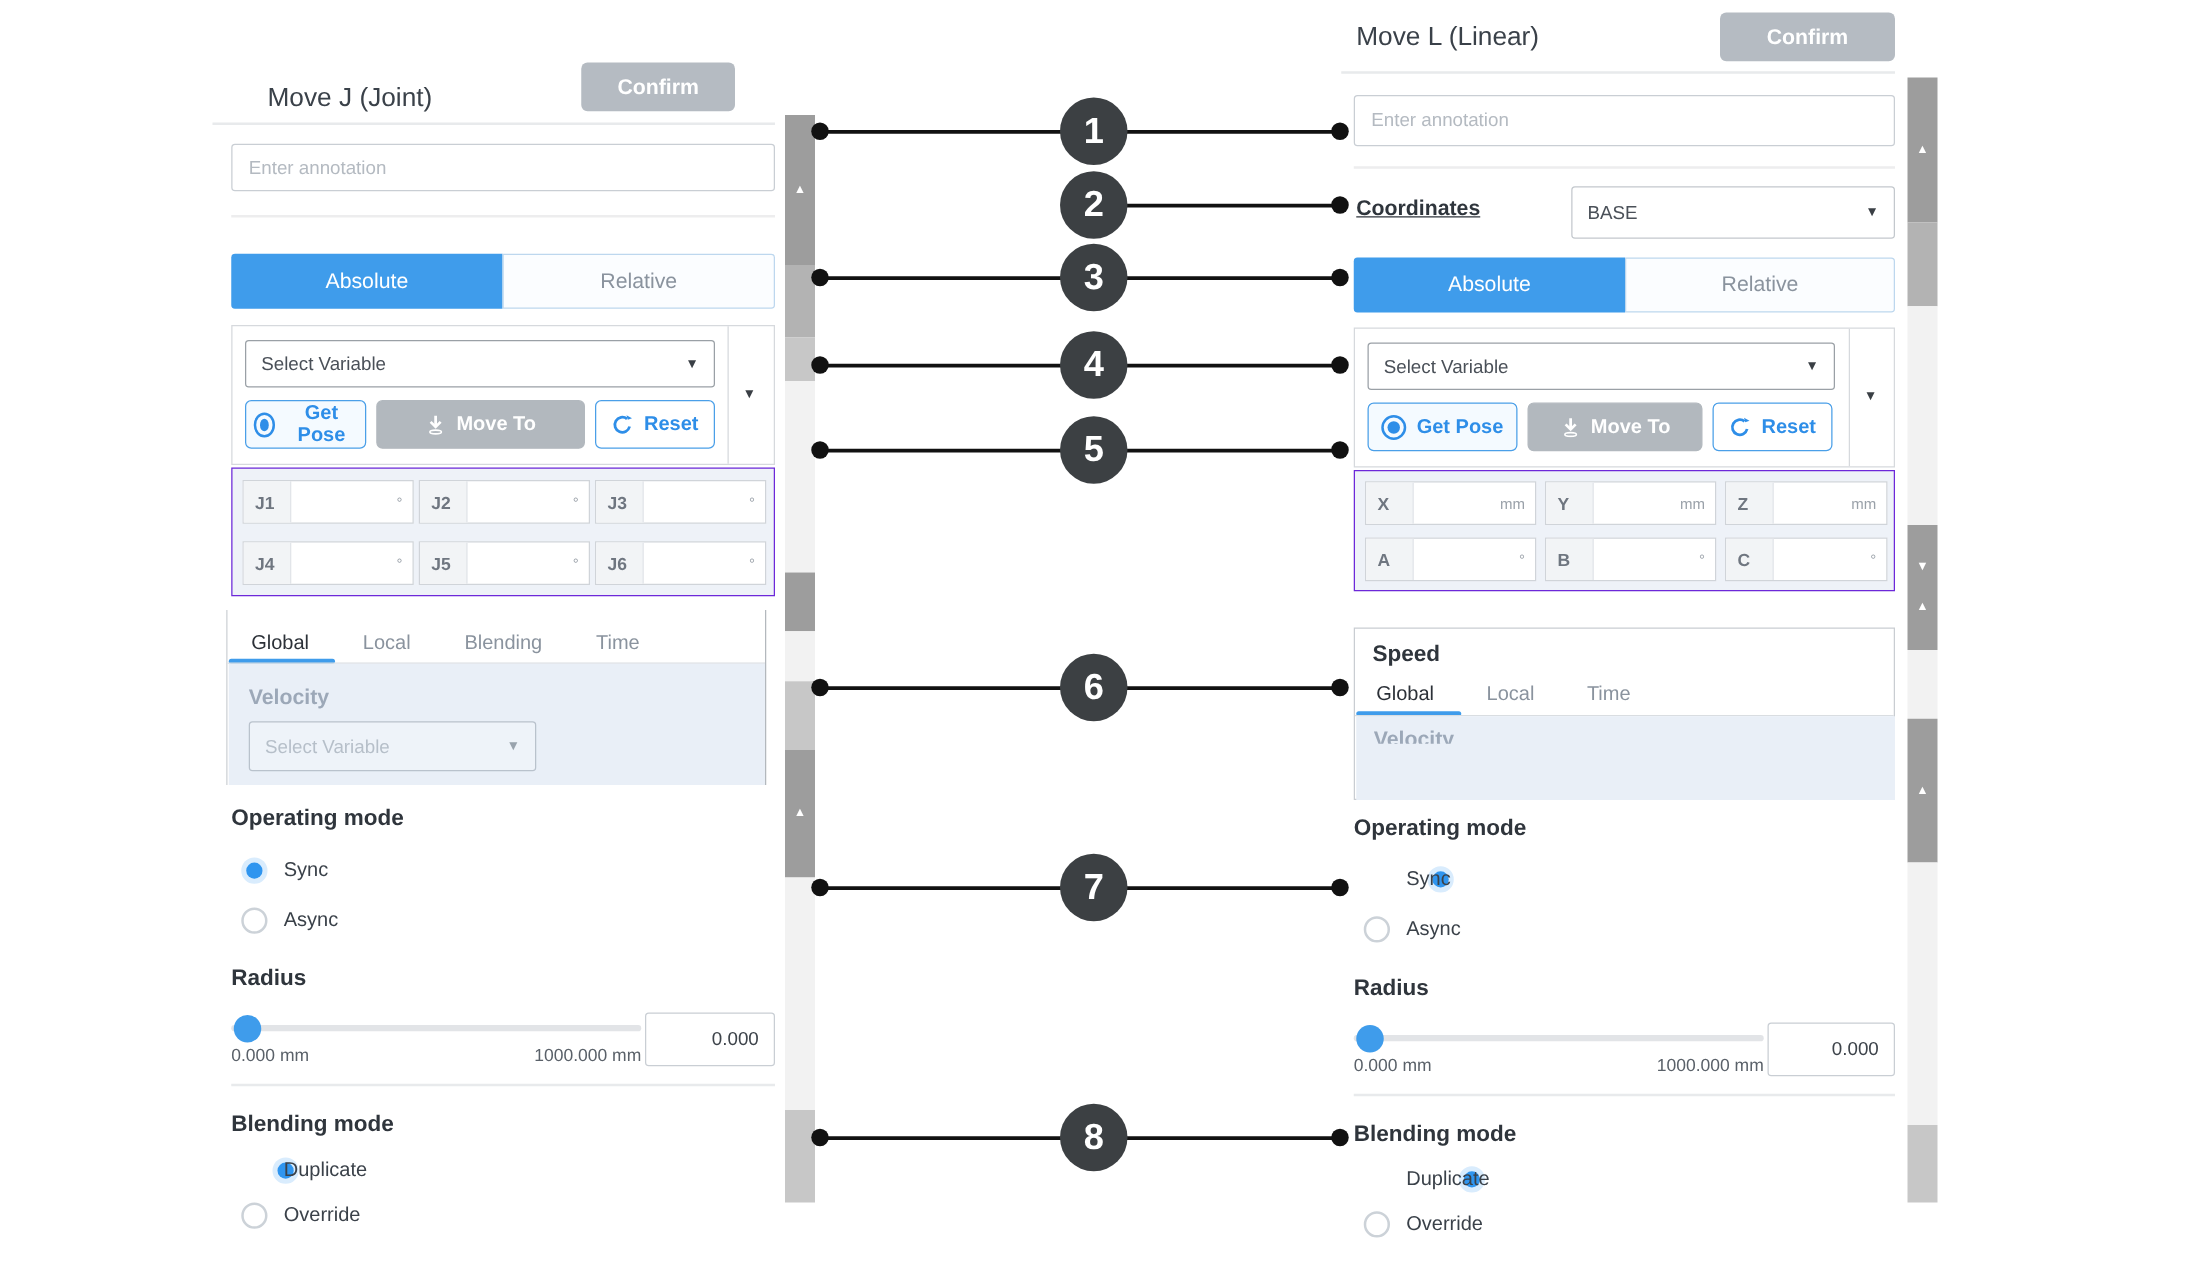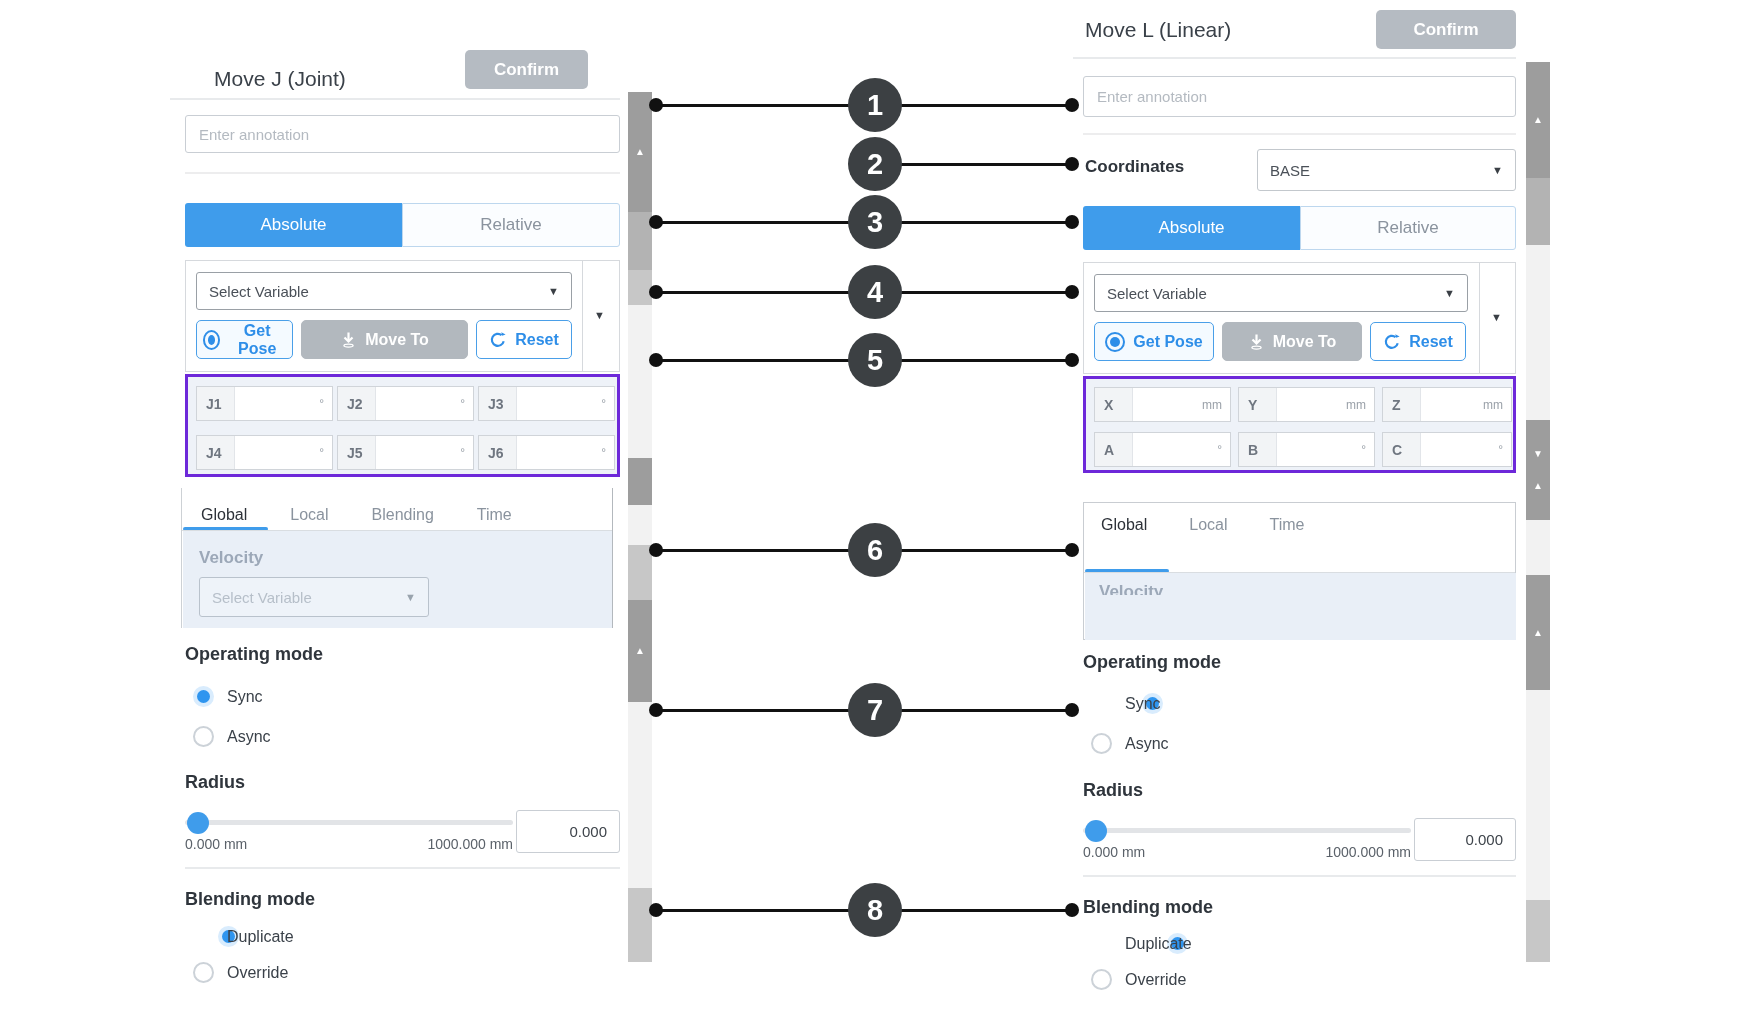--- a/index.html
+++ b/index.html
@@ -16,21 +16,21 @@
   .tab-rel{background:#fbfdff;color:#8a939e;display:flex;align-items:center;justify-content:center;font-size:17px;border:1px solid #bdd7ee;box-sizing:border-box;border-radius:0 3px 3px 0;}
   .var-box{border:1px solid #d6d9dd;box-sizing:border-box;background:#fff;}
   .var-split{position:absolute;top:0;bottom:0;width:1px;background:#d6d9dd;}
   .select{border:1px solid #9aa0a6;border-radius:3px;background:#fff;display:flex;align-items:center;font-size:15px;color:#4a5058;padding:0 12px;box-sizing:border-box;justify-content:space-between;cursor:pointer;}
   .select .arr{font-size:11px;color:#3a3f45;}
   .btn{display:flex;align-items:center;justify-content:center;gap:8px;font-weight:700;font-size:16px;border-radius:5px;box-sizing:border-box;cursor:pointer;}
   .btn-blue{background:#f4faff;border:1px solid #4a9fe8;color:#2e8ee8;}
   .btn-gray{background:#b2b8be;border:1px solid #b2b8be;color:#fff;}
   .rec-icon{width:16px;height:16px;border:2px solid #2e8ee8;border-radius:50%;position:relative;display:inline-block;}
   .rec-icon::after{content:"";position:absolute;inset:3px;background:#2e8ee8;border-radius:50%;}
-  .fields-box{background:#eef2f8;border:3px solid #6d28d9;box-sizing:border-box;}
+  .fields-box{background:#eef2f8;border:1px solid #6d28d9;box-sizing:border-box;}
   .pfield{position:absolute;height:35px;background:#fff;border:1px solid #d0d4d9;box-sizing:border-box;display:flex;align-items:center;}
   .pfield .chip{width:38px;align-self:stretch;background:#f2f4f6;border-right:1px solid #e2e5e9;color:#6f7680;font-weight:700;font-size:14px;display:flex;align-items:center;padding-left:9px;box-sizing:border-box;}
   .pfield .unit{position:absolute;right:8px;color:#9aa1a9;font-size:12px;}
   .speed-tabs{display:flex;align-items:center;font-size:16px;}
   .speed-tab{color:#8a939e;cursor:pointer;}
   .speed-tab.active{color:#2c3138;font-weight:400;}
   .blue-underline{background:#3f9ceb;height:4px;border-radius:2px;}
   .gray-underline{background:#d9dde1;height:1px;}
   .vel-area{background:#e9eff7;}
   .vel-label{font-size:17px;font-weight:700;color:#9ca8b8;}
@@ -171,21 +171,21 @@
   <span class="abs radio-label" style="left:227px;top:964px;">Override</span>
 
   
   <div class="abs panel-title" style="left:1085px;top:18px;">Move L (Linear)</div>
   <button class="abs confirm-btn" style="left:1376px;top:10px;width:140px;height:39px;">Confirm</button>
   <div class="abs divider" style="left:1073px;top:57px;width:443px;"></div>
 
   <input class="abs ann-input" style="left: 1083px; top: 76px; width: 433px; height: 41px;" placeholder="Enter annotation">
   <div class="abs divider" style="left:1083px;top:133px;width:433px;background:#ededee;"></div>
 
-  <div class="abs coord-label" style="left:1085px;top:157px;">Coordinates</div>
+  <div class="abs coord-label" style="left:1085px;top:157px;text-decoration:underline;">Coordinates</div>
   <div class="abs select" style="left:1257px;top:149px;width:259px;height:42px;border-color:#c3c8cd;">
     <span>BASE</span>
     <span class="arr">▼</span>
   </div>
 
   <div class="abs tabs2" style="left:1083px;top:206px;width:433px;height:44px;">
     <div class="tab-abs" style="width:217px;">Absolute</div>
     <div class="tab-rel" style="width:216px;">Relative</div>
   </div>
 
@@ -239,20 +239,21 @@
         <span class="unit">°</span>
       </div>
     <div class="pfield" style="left:296px;top:53px;width:130px;">
         <span class="chip">C</span>
         <span class="unit">°</span>
       </div>
   </div>
 
   
   <div class="abs speed-box" style="left:1083px;top:502px;width:433px;height:138px;">
+    <div class="speed-title" style="padding:10px 0 0 14px;">Speed</div>
     <div class="speed-tabs" style="padding:9px 0 0 17px;gap:42px;height:26px;">
       <span class="speed-tab active">Global</span>
       <span class="speed-tab">Local</span>
       <span class="speed-tab">Time</span>
     </div>
     <div class="blue-underline abs" style="left:1px;top:66px;width:84px;"></div>
     <div class="gray-underline abs" style="left:0;top:69px;width:431px;"></div>
     <div class="vel-area abs" style="left:1px;top:70px;width:431px;height:67px;">
       <div class="clip-text" style="height:13px;margin-left:14px;margin-top:9px;">
         <span class="vel-label">Velocity</span>

